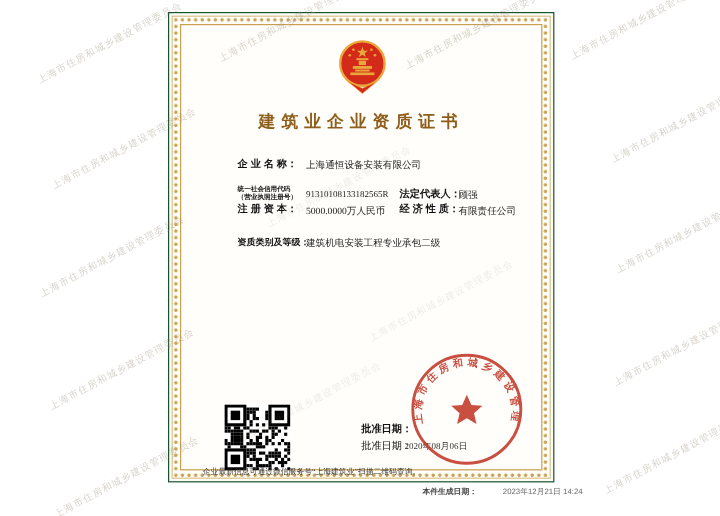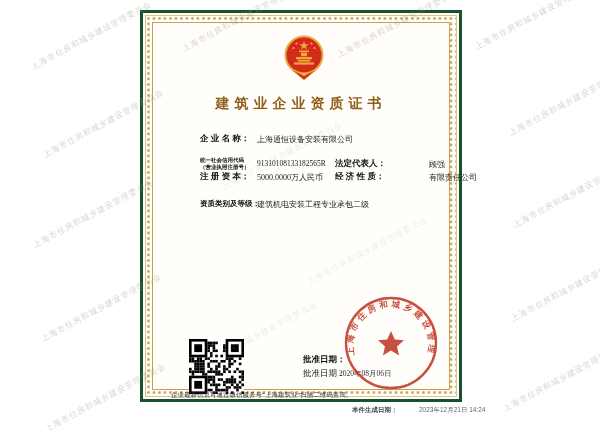--- a/index.html
+++ b/index.html
@@ -10,21 +10,21 @@
   }
   
   .wm{
     position:absolute;font-size:8px;white-space:nowrap;pointer-events:none;
     color:rgba(150,138,118,.38);transform:rotate(-28deg);z-index:9;letter-spacing:1px;
   }
   .wm.f{color:rgba(150,138,118,.16);}
   
   .cert{
     position:absolute;left:140px;top:10px;width:322px;height:392px;
-    box-sizing:border-box;border:3px solid #14532d;padding:2px;background:#fffefa;z-index:1;
+    box-sizing:border-box;border:1px solid #14532d;padding:2px;background:#fffefa;z-index:1;
   }
   .band{
     width:100%;height:100%;box-sizing:border-box;padding:6px;border:1px solid #dcc188;
     background-image:radial-gradient(circle at 2.5px 2.5px,#c8a050 1.1px,rgba(200,160,80,.3) 1.5px,transparent 1.7px);
     background-size:5.5px 5.5px;
   }
   .inner{
     width:100%;height:100%;box-sizing:border-box;border:1px solid #c8a050;
     background:#fffefa;position:relative;
   }
@@ -38,21 +38,21 @@
   .rows{position:absolute;left:35px;top:110px;width:285px;height:90px;}
   .fr{position:absolute;left:12px;width:285px;height:12px;}
   .fl{position:absolute;left:0;top:0;font-weight:bold;font-size:8.5px;color:#111;white-space:nowrap;}
   .fl.sm{font-size:7.5px;top:1px;}
   .fl.two{font-size:5.5px;line-height:1.2;top:-1px;}
   .fv{position:absolute;left:57px;top:1px;font-size:8px;color:#222;white-space:nowrap;
       font-family:Liberation Serif, serif;}
   .fv.code{font-size:7.5px;}
   .frl{position:absolute;left:135px;top:0;font-weight:bold;font-size:8.5px;color:#111;white-space:nowrap;}
   .frv{position:absolute;left:184px;top:1px;font-size:8px;color:#222;white-space:nowrap;
-      font-family:"Liberation Serif","DejaVu Serif",serif;margin-left:45px;}
+      font-family:"Liberation Serif","DejaVu Serif",serif;}
   
   .qr{position:absolute;left:36px;top:316px;width:55px;height:55px;background:#fff;}
   .issuer-label{position:absolute;left:150px;top:331px;font-size:8.5px;font-weight:bold;color:#111;white-space:nowrap;z-index:2;}
   .approve-label{position:absolute;left:150px;top:345px;font-size:8.5px;font-weight:normal;color:#111;white-space:nowrap;z-index:2;}
   .approve-value{position:absolute;left:186px;top:346px;font-size:7.5px;color:#333;white-space:nowrap;z-index:2;
       font-family:"Liberation Serif","DejaVu Serif",serif;}
   .seal{position:absolute;left:188px;top:270px;width:100px;height:100px;z-index:3;opacity:.88;}
   .footnote{position:absolute;left:18px;top:368px;font-size:6.5px;color:#333;white-space:nowrap;
       font-family:"Liberation Serif","DejaVu Serif",serif;}
   

